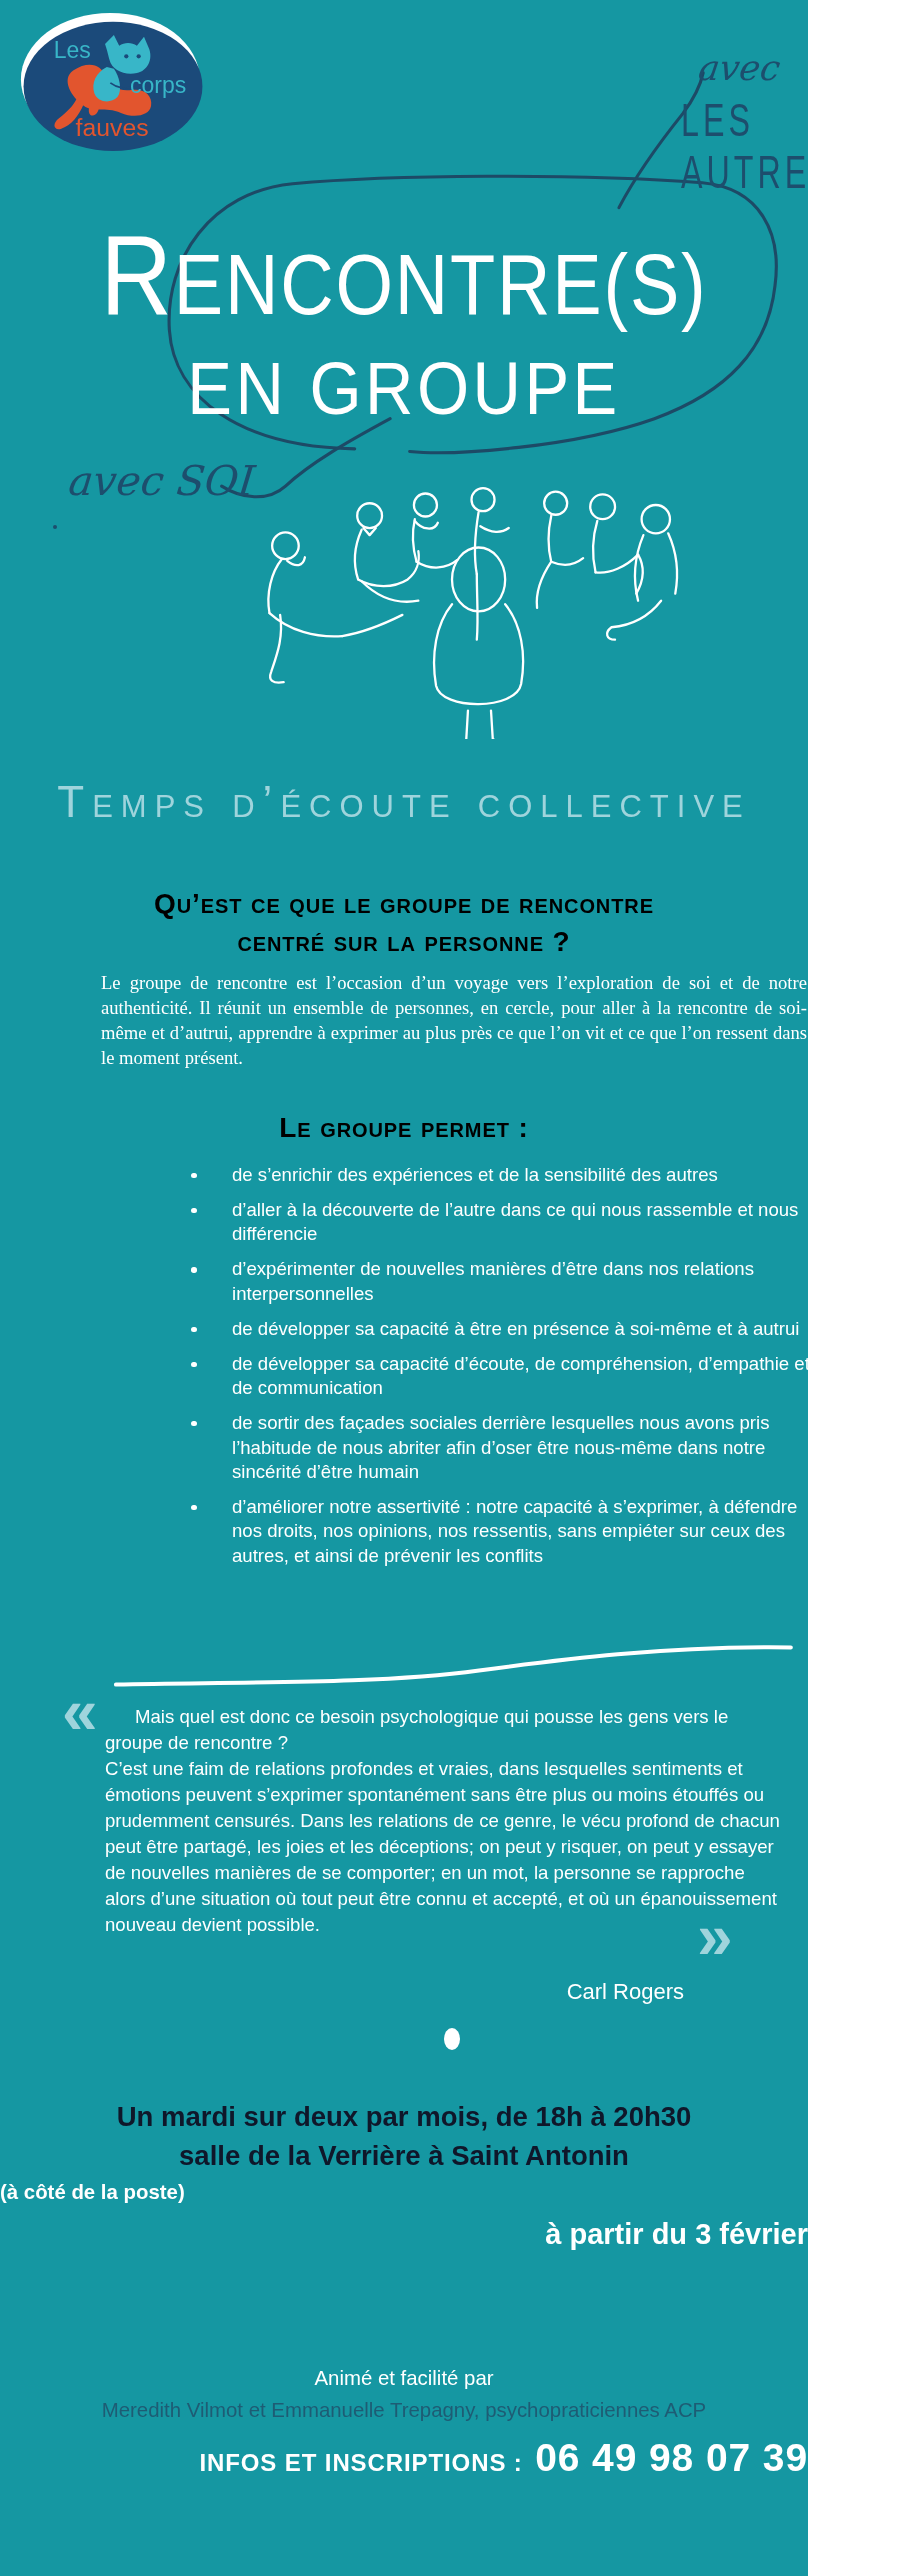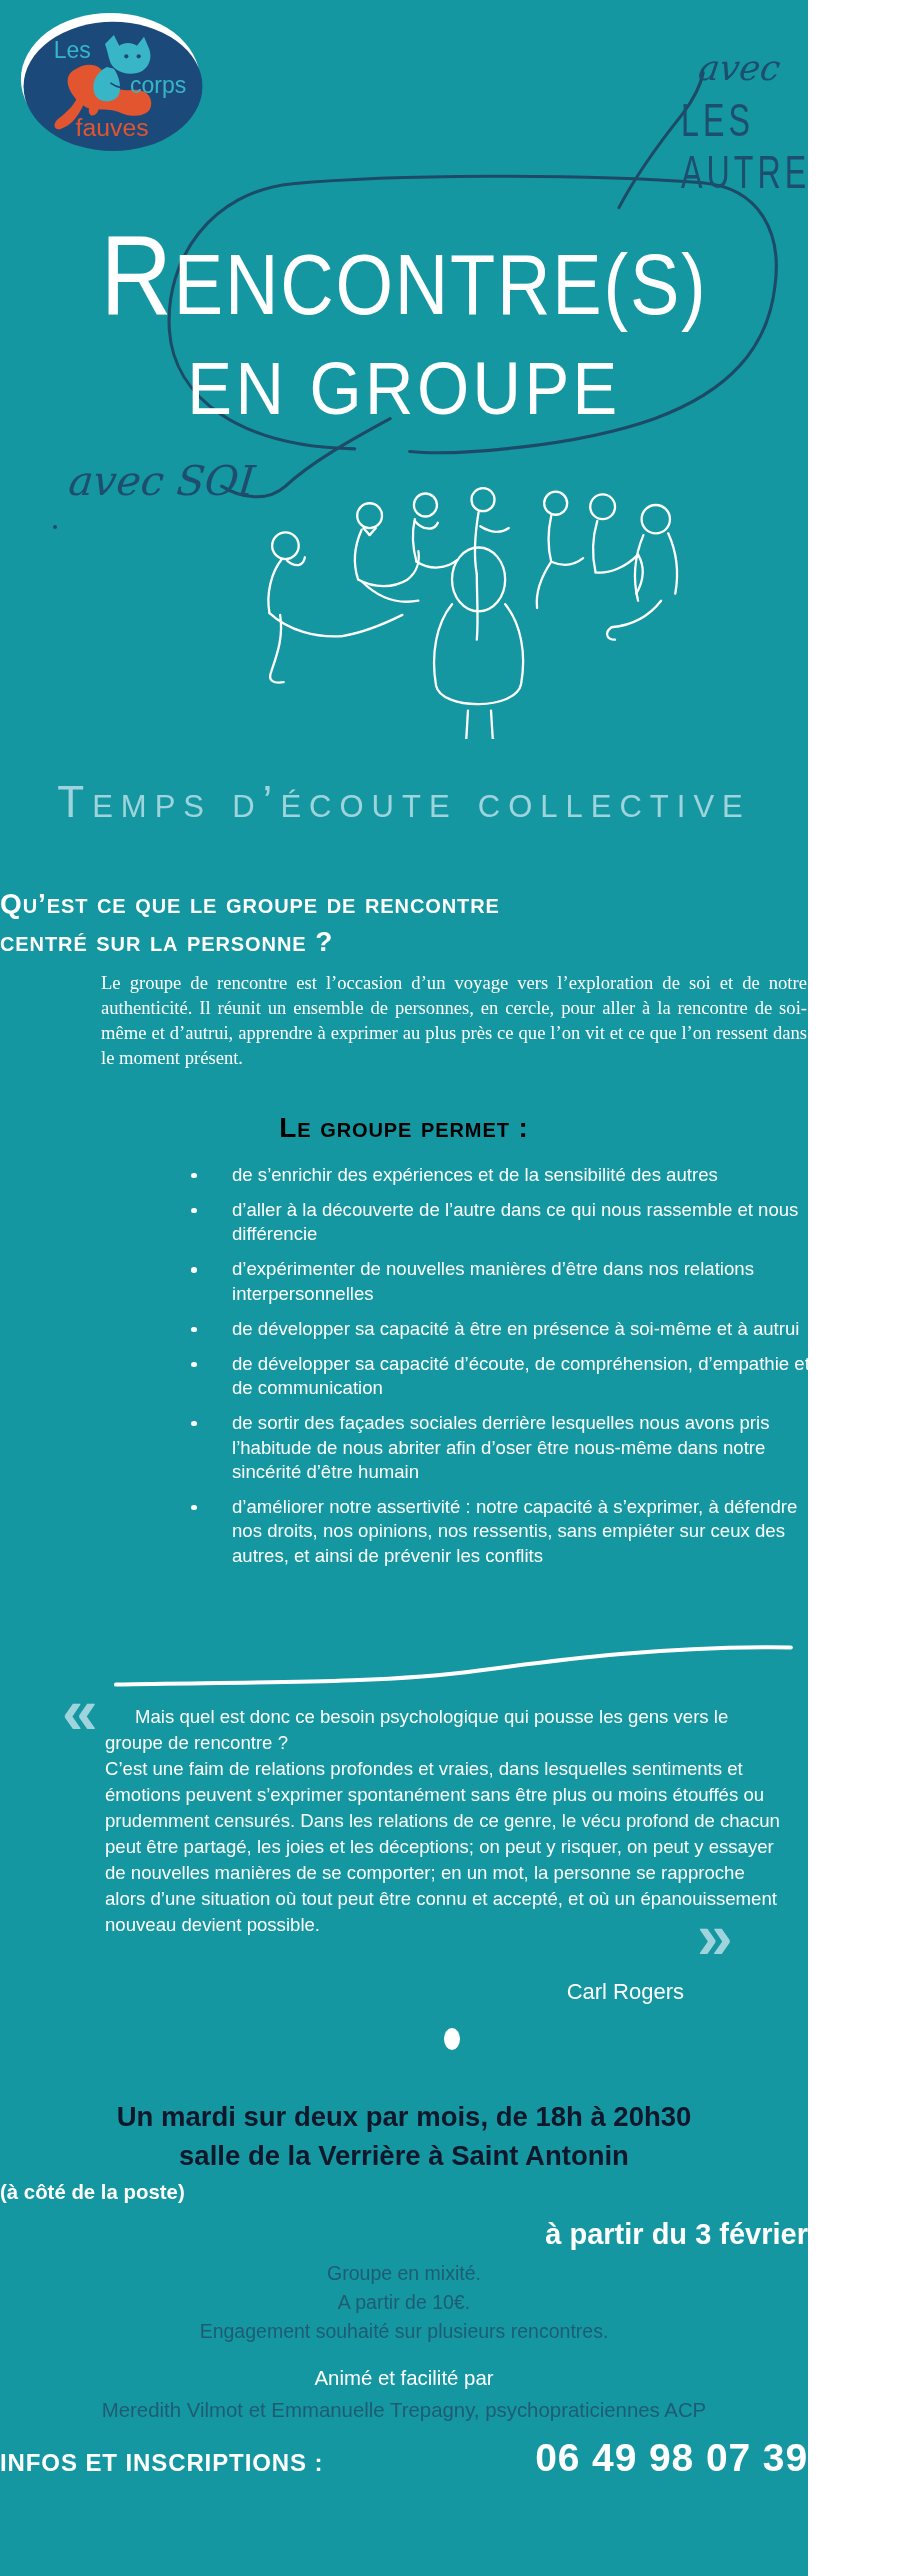--- a/index.html
+++ b/index.html
@@ -42,22 +42,22 @@
     line-height:1;transform:scaleY(1.1);transform-origin:top center;
   }
 
   
   .section-title{
     left:0;right:0;top:777px;text-align:center;
     color:#9fd4dc;font-size:44px;font-weight:400;
     font-variant:small-caps;letter-spacing:8px;
   }
   .question{
-    left:0;right:0;top:885px;text-align:left;
-    color:#ffffff;font-size:28px;font-weight:700;
+    left:0;right:0;top:885px;text-align:center;
+    color:#000000;font-size:28px;font-weight:700;
     font-variant:small-caps;letter-spacing:0.9px;line-height:1.35;
   }
   .permits-heading{
     left:0;right:0;top:1112px;text-align:center;
     color:#000000;font-size:28px;font-weight:700;
     font-variant:small-caps;letter-spacing:0.9px;
   }
 
   
   .intro{
@@ -112,21 +112,21 @@
     color:#ffffff;font-size:29px;font-weight:700;
   }
   .details{
     left:0;right:0;top:2259px;text-align:center;
     color:#1e5c74;font-size:19.5px;line-height:29px;
   }
   .facil-intro{left:0;right:0;top:2367px;text-align:center;color:#ffffff;font-size:20.4px;}
   .facil-names{left:0;right:0;top:2399px;text-align:center;color:#1e5c74;font-size:20.4px;}
   .contact{
     left:0;right:0;top:2436px;
-    display:flex;justify-content:space-between;align-items:baseline;gap:12.4px;
+    display:flex;justify-content:flex-end;align-items:baseline;gap:12.4px;
     color:#ffffff;
   }
   .contact-label{font-size:24px;font-weight:600;letter-spacing:0.9px;}
   .contact-phone{font-size:39px;font-weight:700;letter-spacing:0.9px;}
 
   svg{display:block;}
   .decor{pointer-events:none;}
 </style>
 </head>
 <body>
@@ -271,25 +271,20 @@
 
   <div class="abs sep-dot"></div>
 
   <div class="abs schedule">
     <div>Un mardi sur deux par mois, de 18h à 20h30</div>
     <div>salle de la Verrière à Saint Antonin</div>
   </div>
   <div class="abs schedule-note">(à côté de la poste)</div>
   <div class="abs schedule-start">à partir du 3 février</div>
 
-  <div class="abs details">
-    <div>Groupe en mixité.</div>
-    <div>A partir de 10€.</div>
-    <div>Engagement souhaité sur plusieurs rencontres.</div>
-  </div>
 
   <div class="abs facil-intro">Animé et facilité par</div>
   <div class="abs facil-names">Meredith Vilmot et Emmanuelle Trepagny, psychopraticiennes ACP</div>
 
   <div class="abs contact">
     <span class="contact-label">INFOS ET INSCRIPTIONS :</span>
     <span class="contact-phone">06 49 98 07 39</span>
   </div>
 
 </div>

